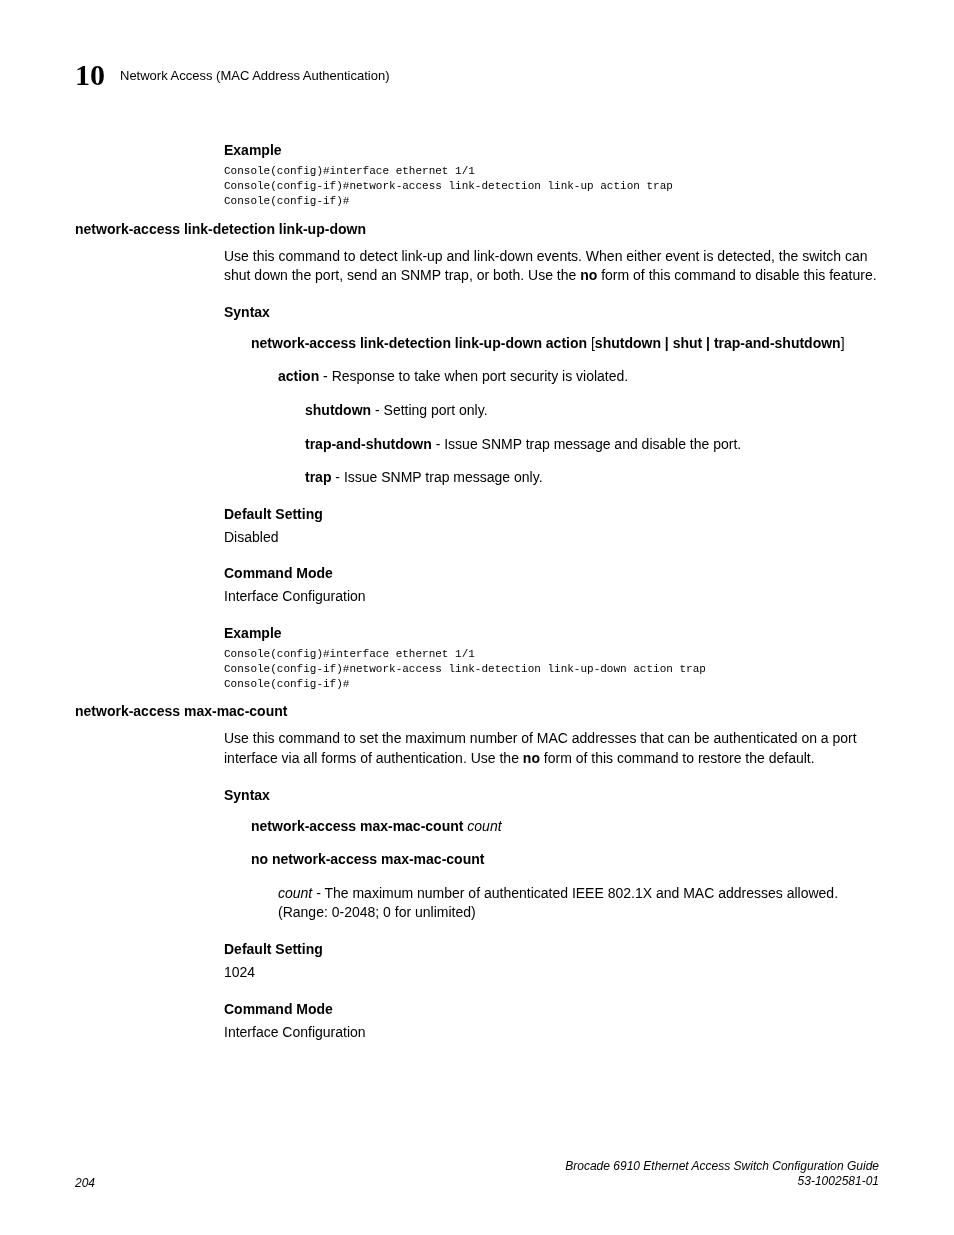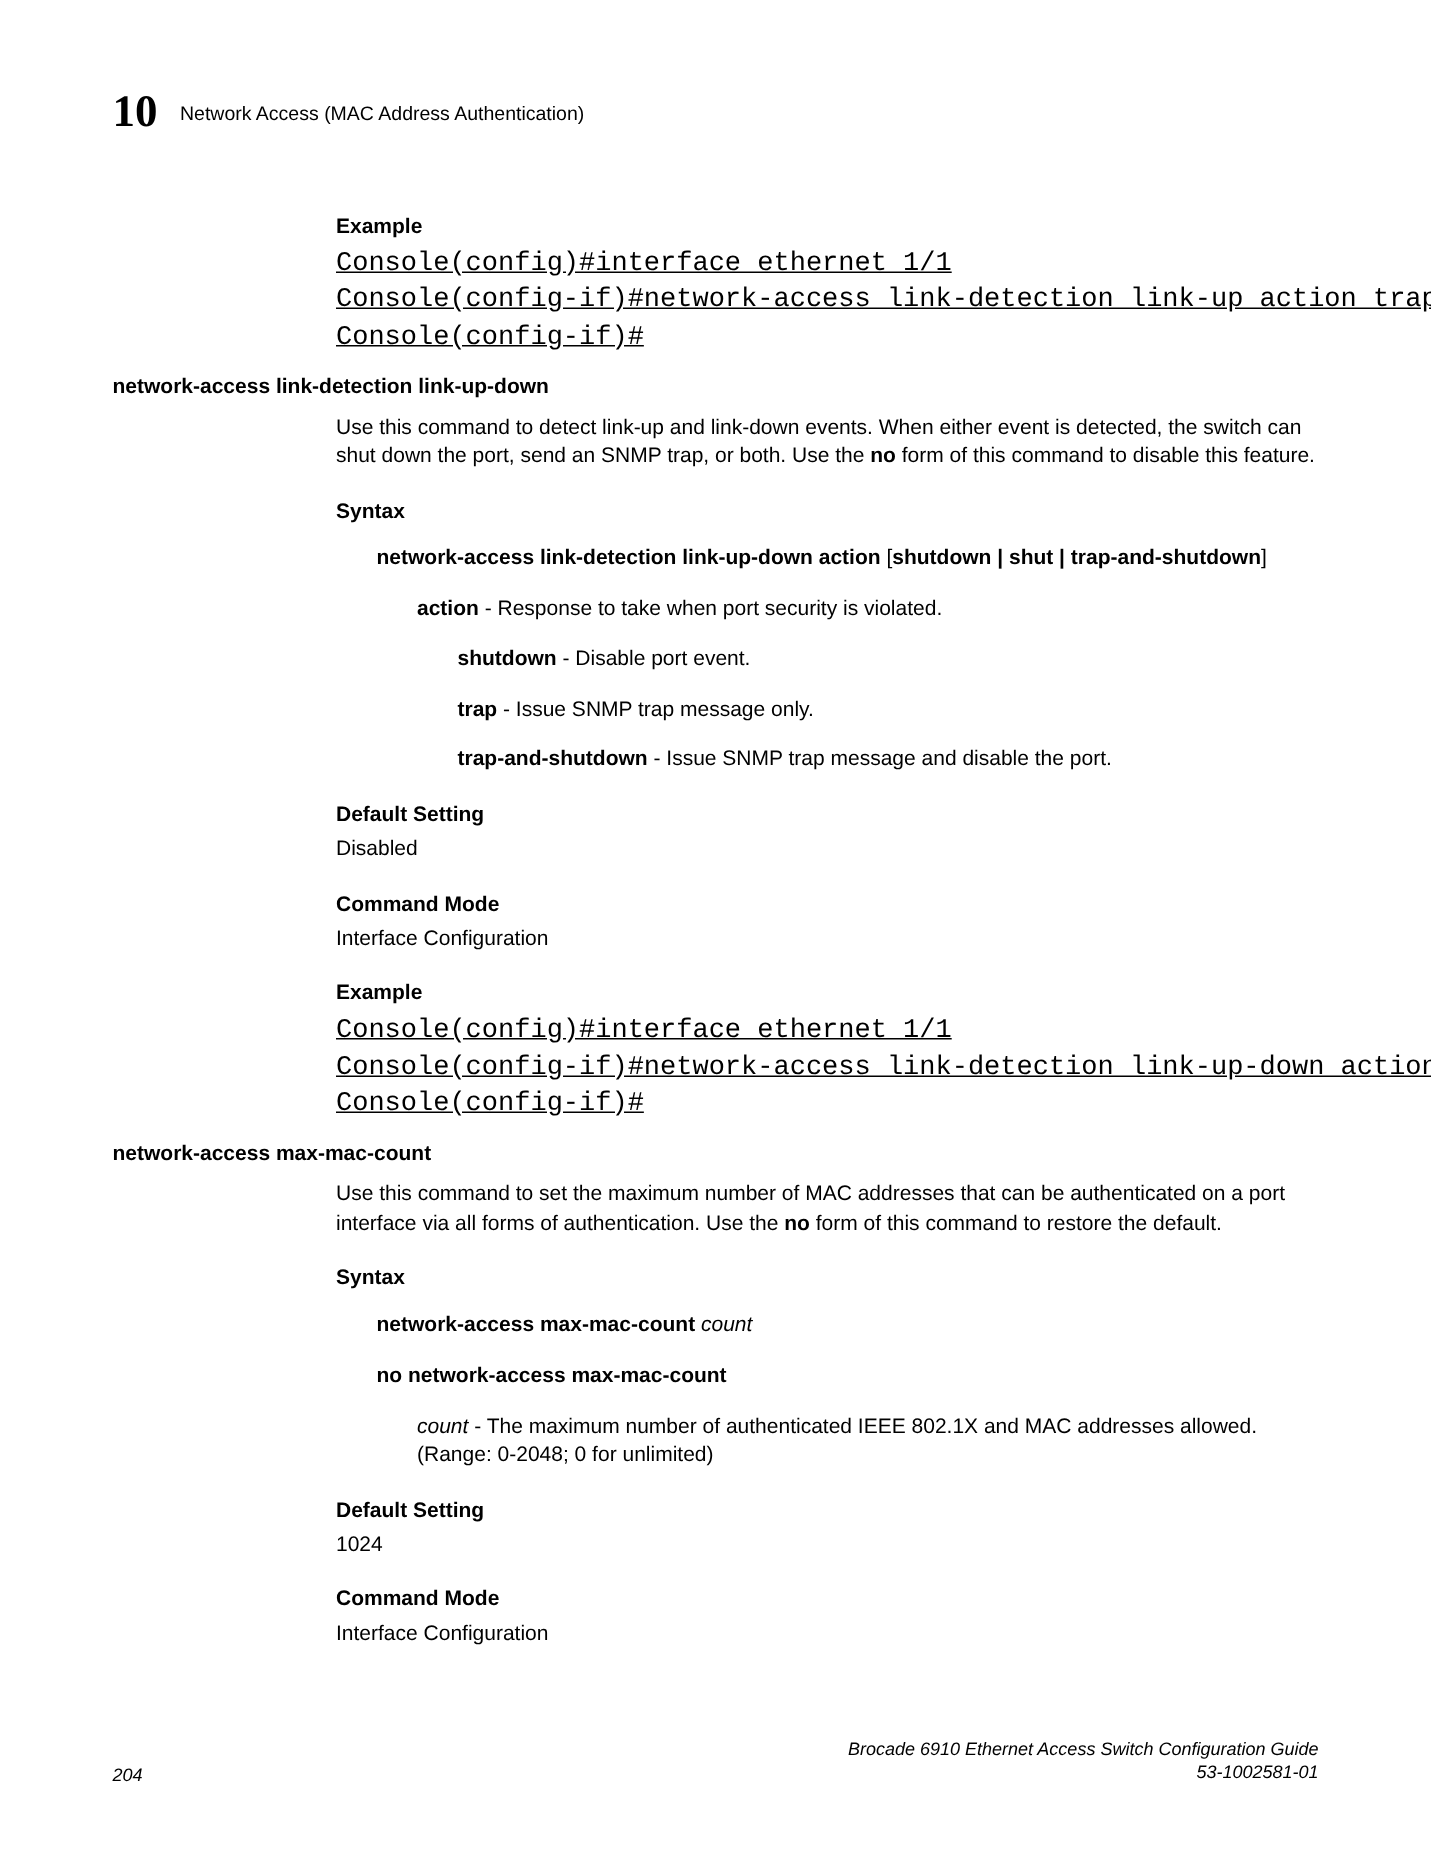--- a/index.html
+++ b/index.html
@@ -40,25 +40,24 @@
   }
   .section-head2 {
     font-weight: bold;
     font-size: 14px;
     margin-left: 0;
     margin-top: 10px;
     margin-bottom: 10px;
   }
   pre.code {
     font-family: "Courier New", monospace;
-    font-size: 18px;
+    font-size: 11px;
     margin: 4px 0 12px 0;
     line-height: 1.35;
     white-space: pre;
-    text-decoration: underline;
   }
   .para {
     line-height: 1.4;
     margin: 0 0 10px 0;
   }
   .syntax-ind1 {
     margin-left: 27px;
     line-height: 1.4;
     margin-bottom: 10px;
   }
@@ -116,27 +115,27 @@
   <div class="section-head">Syntax</div>
 
   <p class="syntax-ind1">
     <span class="bold">network-access link-detection link-up-down action</span><span> [</span><span class="bold">shutdown | shut | trap-and-shutdown</span><span>]</span>
   </p>
 
   <p class="syntax-ind2">
     <span class="bold">action</span><span> - Response to take when port security is violated.</span>
   </p>
   <p class="syntax-ind3">
-    <span class="bold">shutdown</span><span> - Disable port event.</span>
+    <span class="bold">shutdown</span><span> - Setting port only.</span>
+  </p>
+  <p class="syntax-ind3">
+    <span class="bold">trap-and-shutdown</span><span> - Issue SNMP trap message and disable the port.</span>
   </p>
   <p class="syntax-ind3">
     <span class="bold">trap</span><span> - Issue SNMP trap message only.</span>
-  </p>
-  <p class="syntax-ind3">
-    <span class="bold">trap-and-shutdown</span><span> - Issue SNMP trap message and disable the port.</span>
   </p>
 
   <div class="section-head">Default Setting</div>
   <p class="para">Disabled</p>
 
   <div class="section-head">Command Mode</div>
   <p class="para">Interface Configuration</p>
 
   <div class="section-head">Example</div>
   <pre class="code">Console(config)#interface ethernet 1/1

